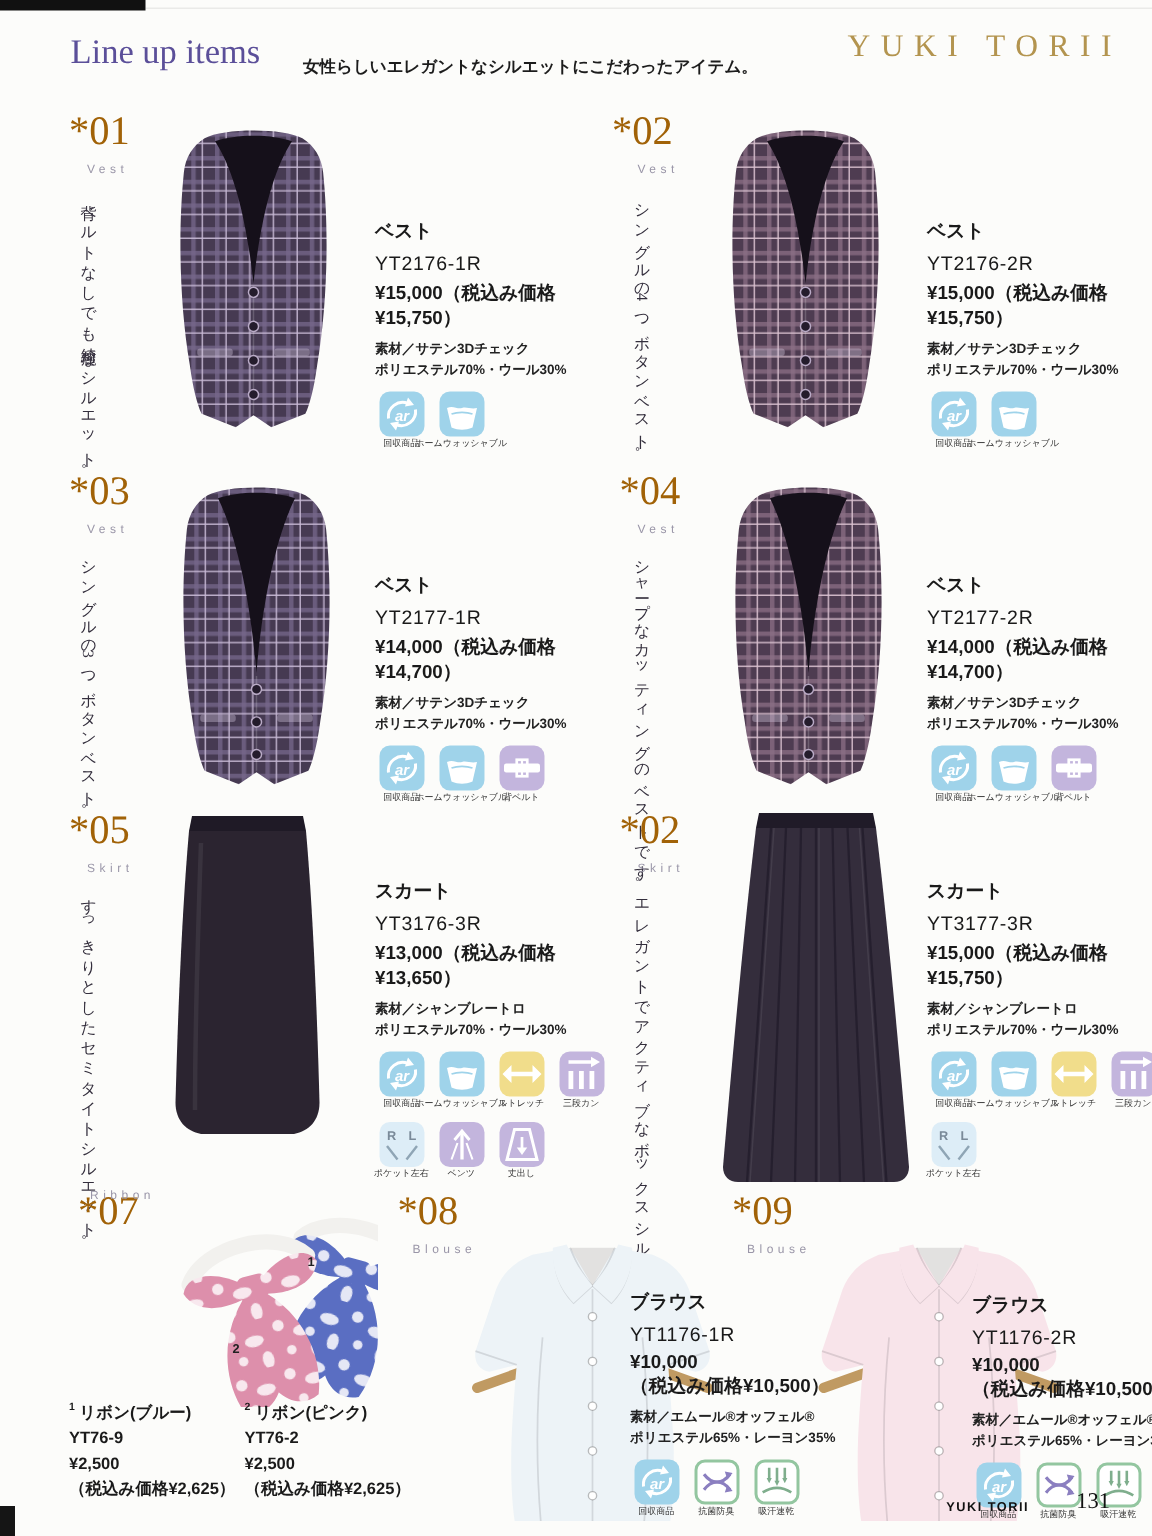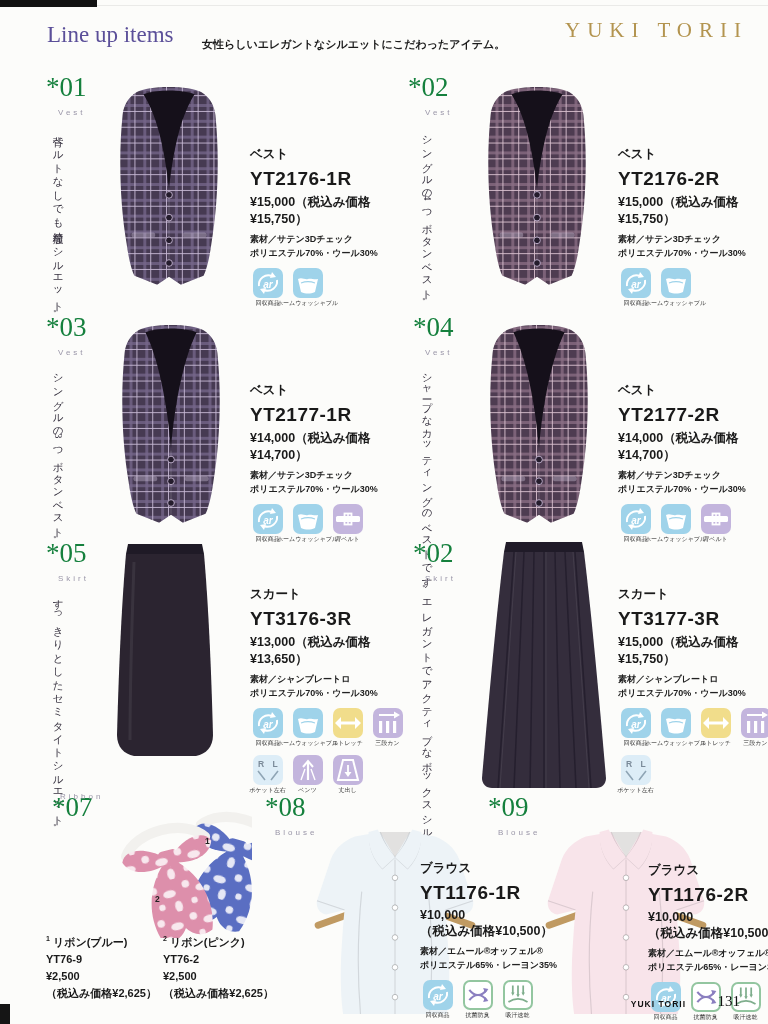--- a/index.html
+++ b/index.html
@@ -9,28 +9,28 @@
   .h-title{position:absolute;left:47px;top:22px;font-family:"Liberation Serif",serif;
            font-size:23px;color:#5b4f99;}
   .h-sub{position:absolute;left:172px;top:37px;font-size:11px;font-weight:bold;color:#1c1c1c;margin-left:30px;}
   .brand{position:absolute;right:20px;top:18px;font-family:"Liberation Serif",serif;
          font-size:21px;letter-spacing:7px;color:#b3944f;white-space:nowrap;}
   
   .art-tl{position:absolute;left:0;top:0;width:97px;height:7px;background:#111;}
   .art-top{position:absolute;left:97px;top:5px;width:671px;height:1px;background:rgba(0,0,0,0.07);}
   .art-bl{position:absolute;left:0;top:1004px;width:10px;height:20px;background:#151515;}
   
-  .inum{position:absolute;font-family:"Liberation Serif",serif;font-size:27px;color:#15803d;}
+  .inum{position:absolute;font-family:"Liberation Serif",serif;font-size:27px;color:#a16207;}
   .icat{position:absolute;font-size:8px;letter-spacing:3px;color:#9a96a8;}
   .vtext{position:absolute;writing-mode:vertical-rl;font-family:"Liberation Serif",serif;
          font-size:10.5px;letter-spacing:1.5px;color:#342f3d;line-height:1;}
   .prod{position:absolute;}
   .info{position:absolute;width:170px;}
   .pname{font-size:12.5px;font-weight:bold;margin-bottom:5px;}
-  .pcode{font-size:19px;font-weight:bold;margin-bottom:4px;letter-spacing:0.5px;}
+  .pcode{font-size:13px;font-weight:normal;margin-bottom:4px;letter-spacing:0.5px;}
   .pprice{font-size:12.5px;font-weight:bold;margin-bottom:5px;}
   .pmat{font-size:9px;font-weight:bold;line-height:1.5;color:#222;}
   .irow{display:flex;gap:5px;margin-top:8px;}
   .picon{display:flex;flex-direction:column;align-items:center;width:35px;}
   .tile{width:30px;height:30px;border-radius:7px;display:block;}
   .t-blue{background:#9fd3ea;}  .t-purple{background:#c3b5dd;}
   .t-yellow{background:#f1dd8b;} .t-pale{background:#ddedf7;}
   .t-frame{width:26px;height:26px;background:#fff;border:2px solid #93c6a0;}
   .ilabel{font-size:6px;line-height:1.1;margin-top:2px;color:#333;white-space:nowrap;}
   

